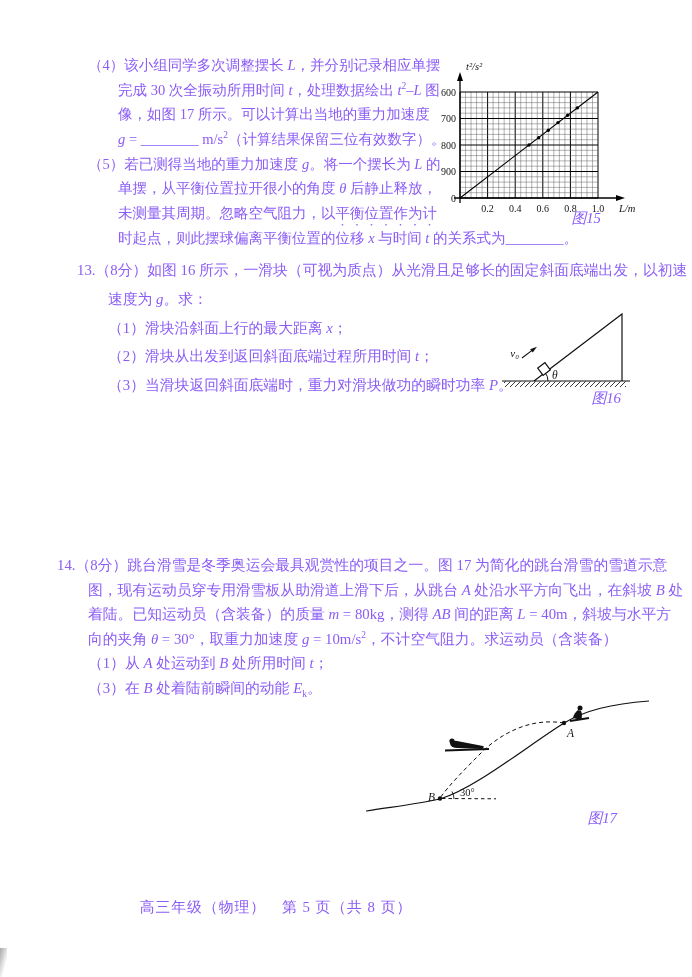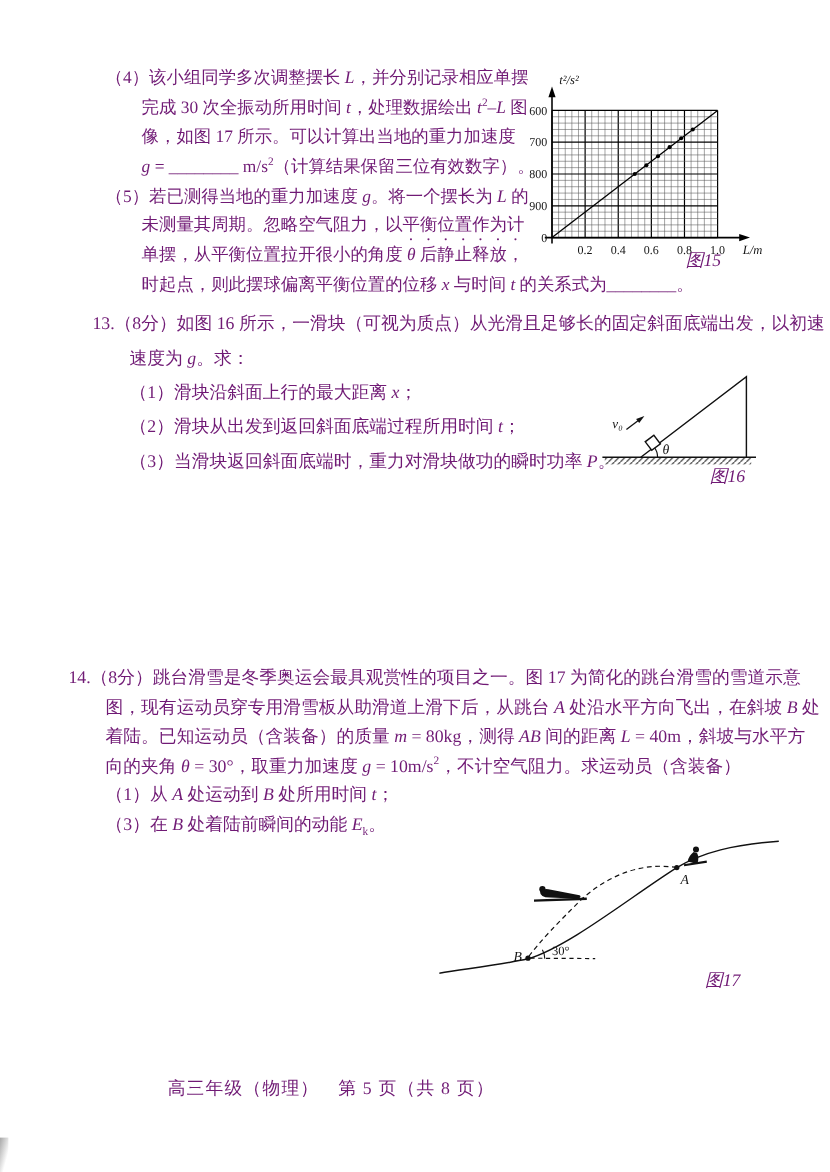--- a/index.html
+++ b/index.html
@@ -1,18 +1,18 @@
 <!DOCTYPE html>
 <html><head>
 <meta charset="utf-8">
 <style>
   html,body{margin:0;padding:0;background:#e8e8e8;}
   .page{
     position:relative;width:692px;height:977px;margin:0 auto;background:#ffffff;
-    font-family:"Liberation Serif","DejaVu Serif",serif;color:#701a75;overflow:hidden;
+    font-family:"Liberation Serif","DejaVu Serif",serif;color:#8b5cf6;overflow:hidden;
   }
   .tblock{position:absolute;}
   .ln{white-space:nowrap;}
   .q45 .ln{height:24.7px;line-height:24.7px;font-size:14.5px;}
   .q13 .ln{height:28.8px;line-height:28.8px;font-size:14.8px;}
   .q14 .ln{height:24.6px;line-height:24.6px;font-size:14.8px;}
   .cont{padding-left:30px;}
   .q13 .cont,.q14 .cont{padding-left:31px;}
   i{font-style:italic;font-family:"Liberation Serif","DejaVu Serif",serif;}
   sup{font-size:9.5px;vertical-align:super;line-height:0;}
@@ -34,22 +34,22 @@
 <body>
 
 <div class="page">
 
   <section class="tblock q45" style="left:88px;top:53px;width:380px;">
     <div class="ln">（4）该小组同学多次调整摆长 <i>L</i>，并分别记录相应单摆</div>
     <div class="ln cont">完成 30 次全振动所用时间 <i>t</i>，处理数据绘出 <i>t</i><sup>2</sup>–<i>L</i> 图</div>
     <div class="ln cont">像，如图 17 所示。可以计算出当地的重力加速度</div>
     <div class="ln cont"><i>g</i> = ________ m/s<sup>2</sup>（计算结果保留三位有效数字）。</div>
     <div class="ln">（5）若已测得当地的重力加速度 <i>g</i>。将一个摆长为 <i>L</i> 的</div>
+    <div class="ln cont">单摆，从平衡位置拉开很小的角度 <i>θ</i> 后静止释放，</div>
     <div class="ln cont">未测量其周期。忽略空气阻力，以<em class="emp">平衡位置作为计</em></div>
-    <div class="ln cont">单摆，从平衡位置拉开很小的角度 <i>θ</i> 后静止释放，</div>
     <div class="ln cont" style="width:560px">时起点，则此摆球偏离平衡位置的位移 <i>x</i> 与时间 <i>t</i> 的关系式为________。</div>
   </section>
 
   <figure class="tblock" style="left:441px;top:56px;width:228px;height:172px;">
     <svg id="chart15" width="228" height="172" viewBox="0 0 228 172">
         <line x1="19" y1="142" x2="19" y2="36" stroke="#000" stroke-width="1"></line>
         <line x1="24.52" y1="142" x2="24.52" y2="36" stroke="#555" stroke-width="0.45"></line>
         <line x1="30.04" y1="142" x2="30.04" y2="36" stroke="#555" stroke-width="0.45"></line>
         <line x1="35.56" y1="142" x2="35.56" y2="36" stroke="#555" stroke-width="0.45"></line>
         <line x1="41.08" y1="142" x2="41.08" y2="36" stroke="#555" stroke-width="0.45"></line>

